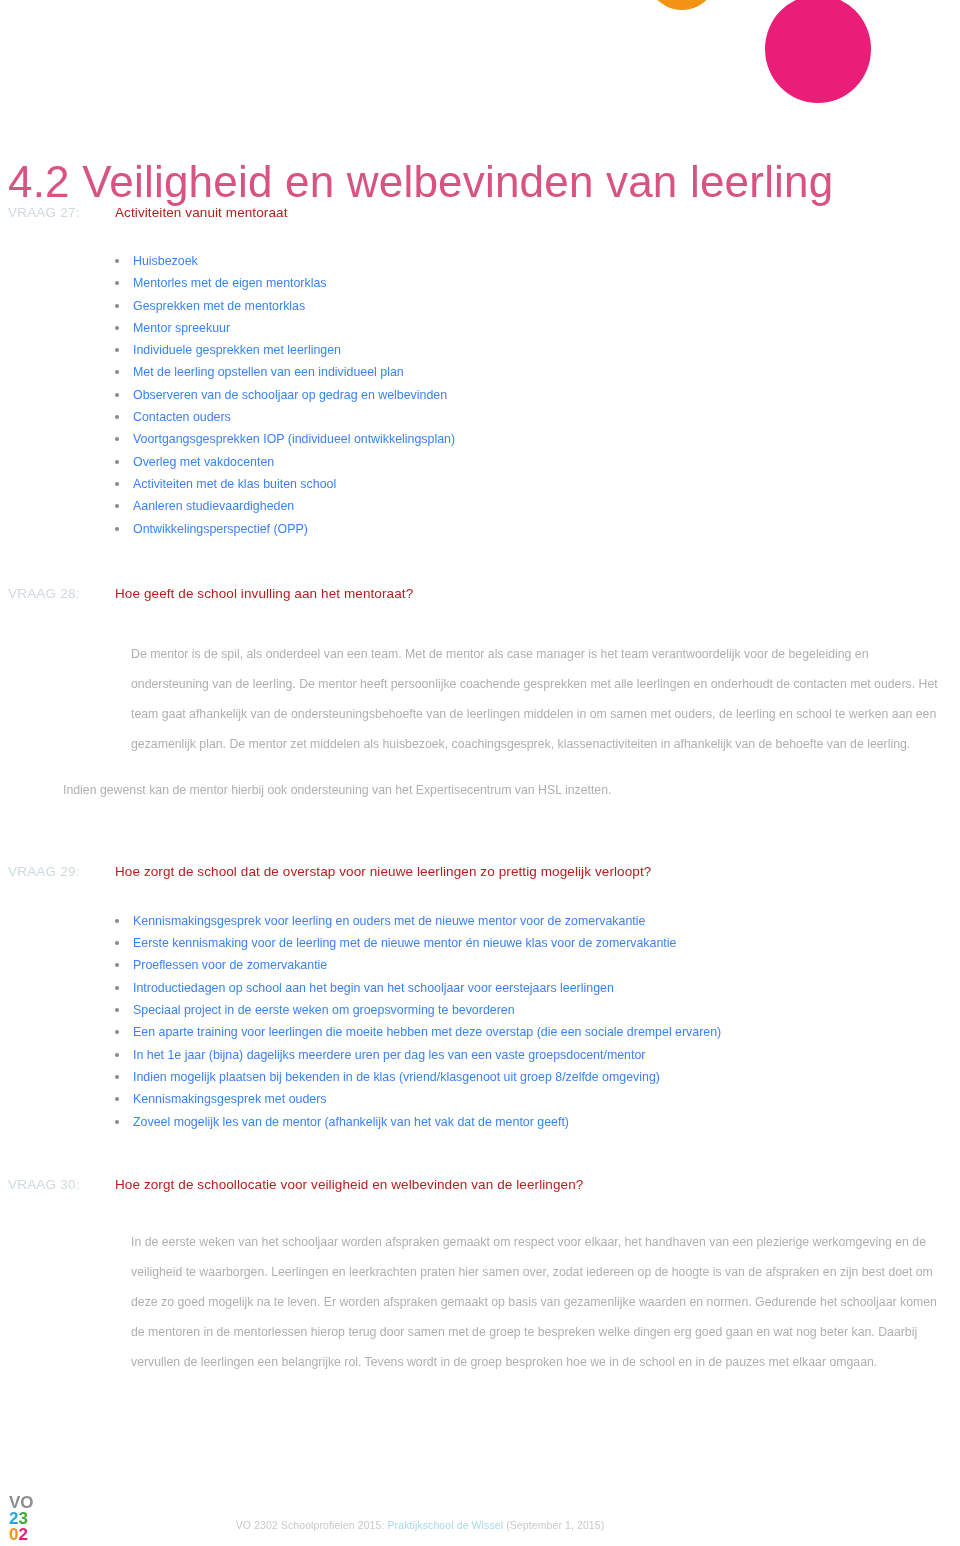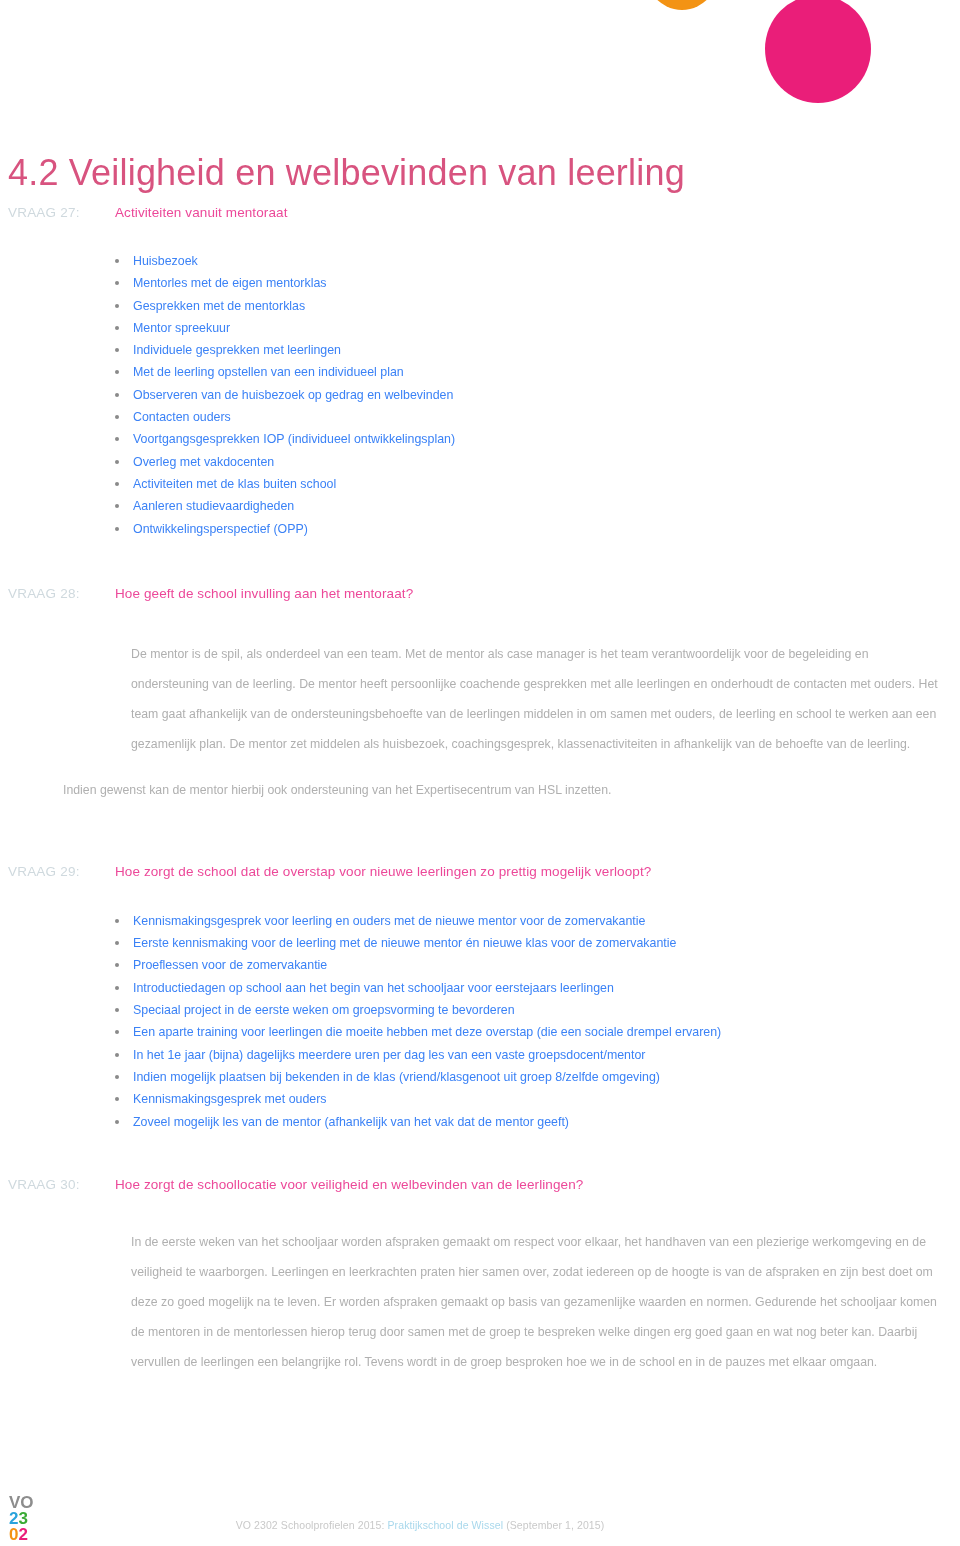--- a/index.html
+++ b/index.html
@@ -33,21 +33,21 @@
     height: 108px;
     background: #ea1e79;
     border-radius: 50%;
   }
 
   
   .page-title {
     position: absolute;
     left: 8px;
     top: 128px;
-    font-size: 36px;
+    font-size: 44px;
     font-weight: 300;
     color: #d8537f;
     letter-spacing: 0.2px;
     white-space: nowrap;
   }
 
   
   .content {
     position: absolute;
     left: 0;
@@ -69,21 +69,21 @@
     font-size: 13.5px;
     color: #cfd9de;
     letter-spacing: 0.2px;
     white-space: nowrap;
   }
   .qtitle {
     position: absolute;
     left: 115px;
     top: 0;
     font-size: 13.5px;
-    color: #ec4899;
+    color: #b91c1c;
     letter-spacing: 0.1px;
     white-space: nowrap;
   }
 
   
   ul.bullets {
     list-style: none;
     margin: 0;
     padding: 0;
   }
@@ -183,21 +183,21 @@
       <span class="qtitle">Activiteiten vanuit mentoraat</span>
     </div>
     <div class="sp-q27-list"></div>
     <ul class="bullets">
       <li><span class="dot"></span><span>Huisbezoek</span></li>
       <li><span class="dot"></span><span>Mentorles met de eigen mentorklas</span></li>
       <li><span class="dot"></span><span>Gesprekken met de mentorklas</span></li>
       <li><span class="dot"></span><span>Mentor spreekuur</span></li>
       <li><span class="dot"></span><span>Individuele gesprekken met leerlingen</span></li>
       <li><span class="dot"></span><span>Met de leerling opstellen van een individueel plan</span></li>
-      <li><span class="dot"></span><span>Observeren van de huisbezoek op gedrag en welbevinden</span></li>
+      <li><span class="dot"></span><span>Observeren van de schooljaar op gedrag en welbevinden</span></li>
       <li><span class="dot"></span><span>Contacten ouders</span></li>
       <li><span class="dot"></span><span>Voortgangsgesprekken IOP (individueel ontwikkelingsplan)</span></li>
       <li><span class="dot"></span><span>Overleg met vakdocenten</span></li>
       <li><span class="dot"></span><span>Activiteiten met de klas buiten school</span></li>
       <li><span class="dot"></span><span>Aanleren studievaardigheden</span></li>
       <li><span class="dot"></span><span>Ontwikkelingsperspectief (OPP)</span></li>
     </ul>
   </section>
 
   <div class="sp-after-q27"></div>

